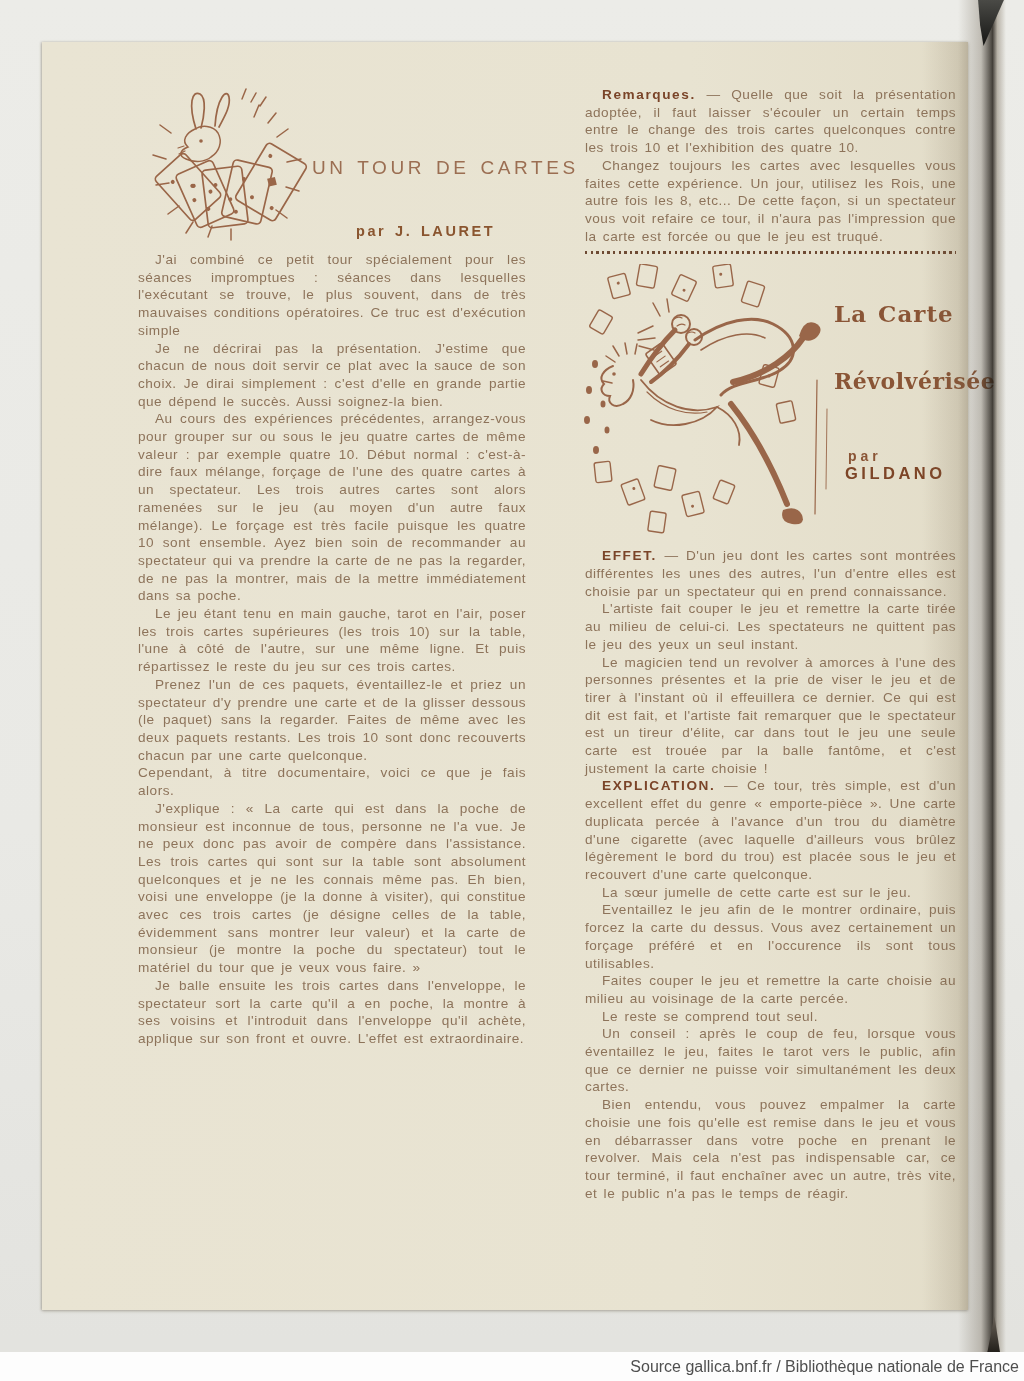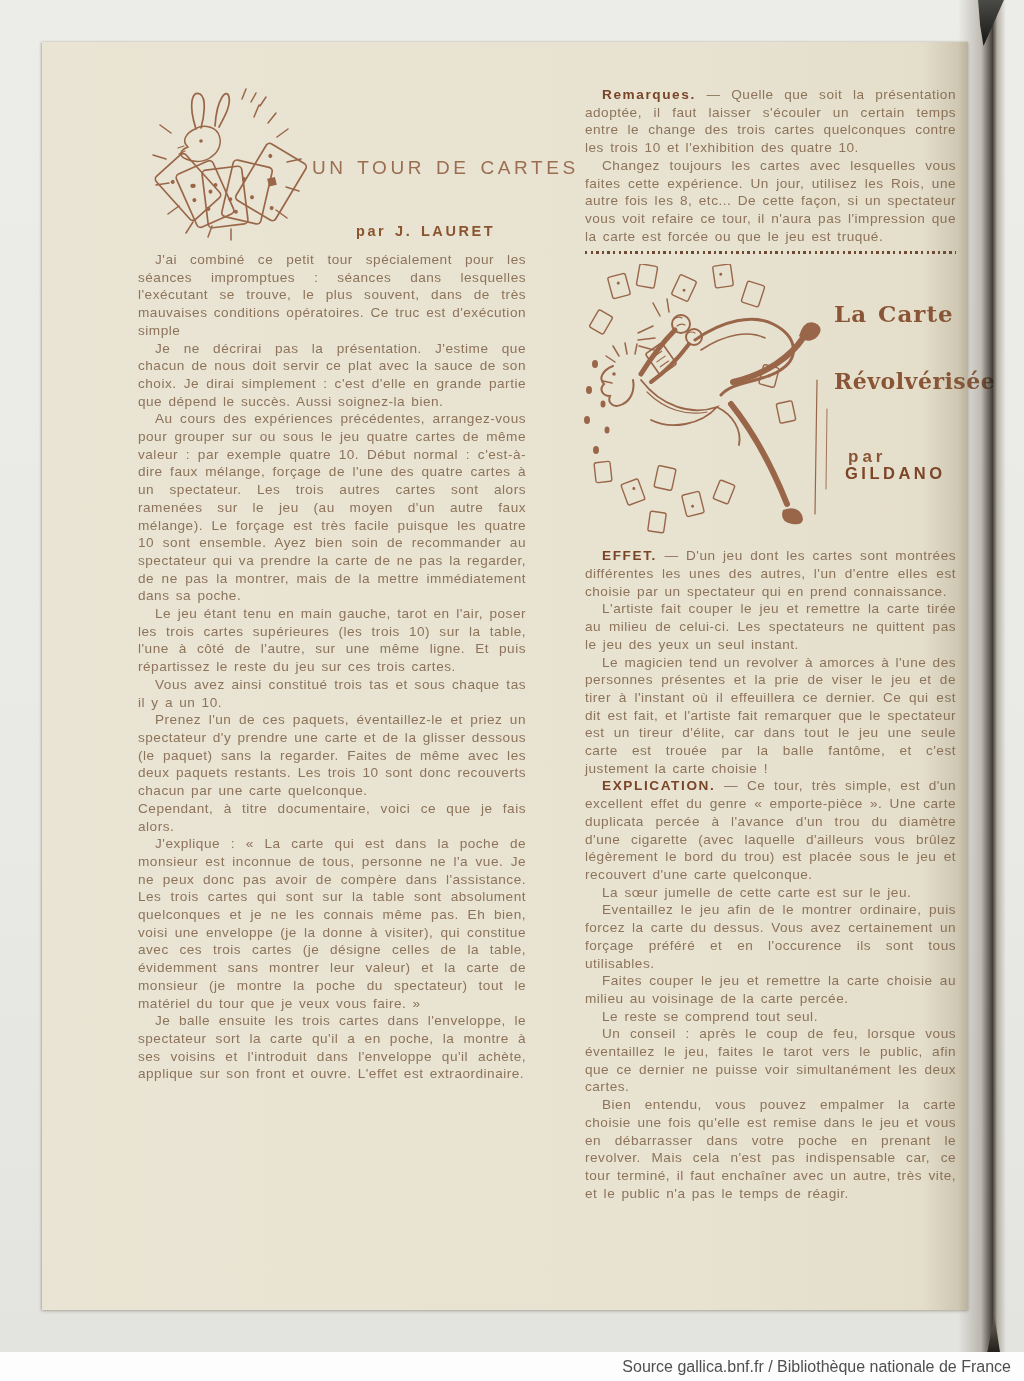--- a/index.html
+++ b/index.html
@@ -30,42 +30,42 @@
   
   .dotted-sep{height:3px;margin:6px 0 8px 0;
       background:repeating-linear-gradient(90deg,#6e4a33 0 2.5px,rgba(0,0,0,0) 2.5px 5.6px);}
   
   .illo-man-block{position:relative;height:283px;margin-bottom:2px;}
   .illo-man{position:absolute;left:-4px;top:2px;}
   .carte-t1{position:absolute;left:249px;top:43px;font-family:"DejaVu Serif",serif;
             font-weight:bold;font-size:23px;color:#8a5536;letter-spacing:1px;white-space:nowrap;}
   .carte-t2{position:absolute;left:249px;top:111px;font-family:"DejaVu Serif",serif;
             font-weight:bold;font-size:22px;color:#8a5536;white-space:nowrap;}
-  .carte-par{position:absolute;left:263px;top:186px;font-size:17px;letter-spacing:4px;
+  .carte-par{position:absolute;left:263px;top:186px;font-size:14px;letter-spacing:4px;
              color:#8a5536;font-weight:bold;}
   .carte-name{position:absolute;left:260px;top:203px;font-size:16.5px;letter-spacing:3.5px;
               color:#7d4527;font-weight:bold;white-space:nowrap;}
   
   .sliver{position:absolute;left:1029px;top:28px;width:29px;height:1020px;background:#e6e1cf;margin-top:48px;}
   .frag{position:absolute;left:5px;color:#9b8a74;font-size:13px;letter-spacing:.5px;}
   .sliver-heading{position:absolute;left:11px;top:110px;color:#7f6f58;font-size:14px;
                   border-bottom:4px double #8a7a64;padding-bottom:3px;}
   .gutter{position:absolute;left:958px;top:0;width:48px;height:1352px;
       background:linear-gradient(90deg,rgba(0,0,0,0) 0%,rgba(90,78,60,.30) 48%,
                  rgba(38,33,26,.85) 72%,rgba(120,108,88,.45) 82%,rgba(0,0,0,0) 100%);}
   .wedge-top{position:absolute;left:974px;top:0;width:34px;height:46px;
       background:linear-gradient(180deg,#4a4a46,#161614);
       clip-path:polygon(12% 0,88% 0,55% 55%,28% 100%,18% 55%);}
   .wedge-bottom{position:absolute;left:986px;top:1316px;width:14px;height:36px;
       background:linear-gradient(180deg,#6a6258,#23201b);
       clip-path:polygon(60% 0,100% 100%,10% 100%);}
   
   .footer-bar{position:absolute;left:0;top:1352px;width:1024px;height:29px;background:#fdfdfd;
       color:#4f4f4f;font-size:16px;line-height:29px;text-align:right;padding:0;box-sizing:border-box;}
-  .footer-bar span{padding-right:13px;}
+  .footer-bar span{padding-right:5px;}
   svg{display:block;}
 </style>
 </head>
 <body>
 
 <div class="canvas">
 
   <div class="page">
 
     <div class="col col-left">
@@ -115,21 +115,20 @@
               </g>
           </g>
         </svg>
         <div class="article-title">UN TOUR DE CARTES</div>
         <div class="article-byline">par J. LAURET</div>
       </div>
       <p>J'ai combiné ce petit tour spécialement pour les séances impromptues : séances dans lesquelles l'exécutant se trouve, le plus souvent, dans de très mauvaises conditions opératoires. Ce truc est d'exécution simple</p>
       <p>Je ne décrirai pas la présentation. J'estime que chacun de nous doit servir ce plat avec la sauce de son choix. Je dirai simplement : c'est d'elle en grande partie que dépend le succès. Aussi soignez-la bien.</p>
       <p>Au cours des expériences précédentes, arrangez-vous pour grouper sur ou sous le jeu quatre cartes de même valeur : par exemple quatre 10. Début normal : c'est-à-dire faux mélange, forçage de l'une des quatre cartes à un spectateur. Les trois autres cartes sont alors ramenées sur le jeu (au moyen d'un autre faux mélange). Le forçage est très facile puisque les quatre 10 sont ensemble. Ayez bien soin de recommander au spectateur qui va prendre la carte de ne pas la regarder, de ne pas la montrer, mais de la mettre immédiatement dans sa poche.</p>
       <p>Le jeu étant tenu en main gauche, tarot en l'air, poser les trois cartes supérieures (les trois 10) sur la table, l'une à côté de l'autre, sur une même ligne. Et puis répartissez le reste du jeu sur ces trois cartes.</p>
-      <p>Vous avez ainsi constitué trois tas et sous chaque tas il y a un 10.</p>
       <p>Prenez l'un de ces paquets, éventaillez-le et priez un spectateur d'y prendre une carte et de la glisser dessous (le paquet) sans la regarder. Faites de même avec les deux paquets restants. Les trois 10 sont donc recouverts chacun par une carte quelconque.</p>
       <p class="noindent">Cependant, à titre documentaire, voici ce que je fais alors.</p>
       <p>J'explique : « La carte qui est dans la poche de monsieur est inconnue de tous, personne ne l'a vue. Je ne peux donc pas avoir de compère dans l'assistance. Les trois cartes qui sont sur la table sont absolument quelconques et je ne les connais même pas. Eh bien, voisi une enveloppe (je la donne à visiter), qui constitue avec ces trois cartes (je désigne celles de la table, évidemment sans montrer leur valeur) et la carte de monsieur (je montre la poche du spectateur) tout le matériel du tour que je veux vous faire. »</p>
       <p>Je balle ensuite les trois cartes dans l'enveloppe, le spectateur sort la carte qu'il a en poche, la montre à ses voisins et l'introduit dans l'enveloppe qu'il achète, applique sur son front et ouvre. L'effet est extraordinaire.</p>
     </div>
 
     <div class="col col-right">
       <p><span class="lead">Remarques.</span><span> — Quelle que soit la présentation adoptée, il faut laisser s'écouler un certain temps entre le change des trois cartes quelconques contre les trois 10 et l'exhibition des quatre 10.</span></p>
       <p>Changez toujours les cartes avec lesquelles vous faites cette expérience. Un jour, utilisez les Rois, une autre fois les 8, etc... De cette façon, si un spectateur vous voit refaire ce tour, il n'aura pas l'impression que la carte est forcée ou que le jeu est truqué.</p>
 

